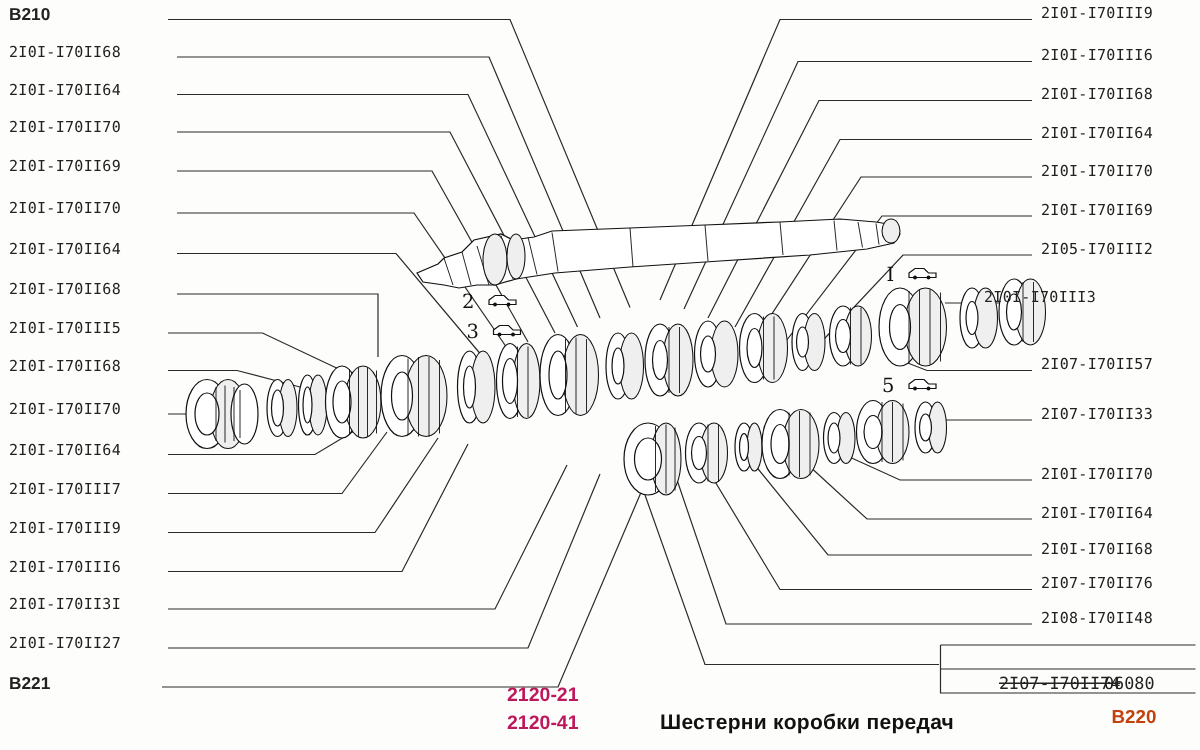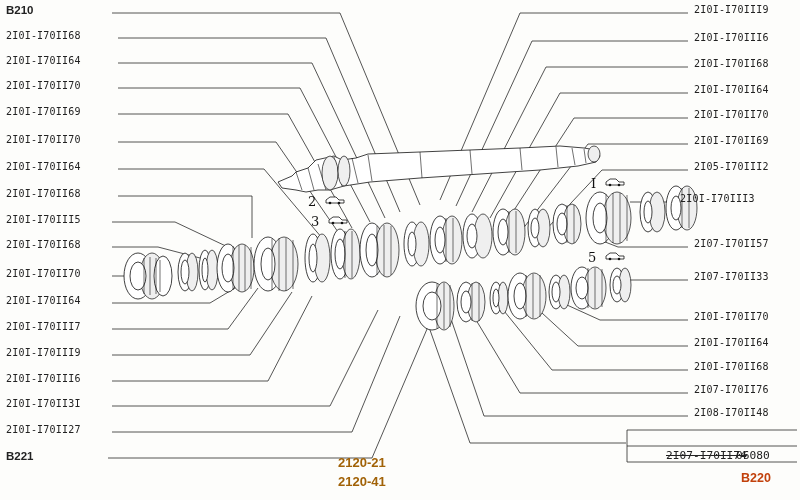--- a/index.html
+++ b/index.html
@@ -32,21 +32,21 @@
     position:absolute;
     font-size:13px;
     font-family:"DejaVu Serif","Liberation Serif",serif;
     color:#111;
   }
   .title-code{
     position:absolute;
     font-family:"Liberation Sans","DejaVu Sans",sans-serif;
     font-weight:bold;
     font-size:13px;
-    color:#a16207;
+    color:#be185d;
   }
   .title-main{
     position:absolute;
     font-family:"Liberation Sans","DejaVu Sans",sans-serif;
     font-weight:bold;
     font-size:14px;
     color:#111;
     letter-spacing:0.2px;
   }
   .boxline{
@@ -330,35 +330,36 @@
   </div>
 
   <div>
     <div class="lbl right" style="left:694px;top:4px">2I0I-I70III9</div>
     <div class="lbl right" style="left:694px;top:32px">2I0I-I70III6</div>
     <div class="lbl right" style="left:694px;top:58px">2I0I-I70II68</div>
     <div class="lbl right" style="left:694px;top:84px">2I0I-I70II64</div>
     <div class="lbl right" style="left:694px;top:109px">2I0I-I70II70</div>
     <div class="lbl right" style="left:694px;top:135px">2I0I-I70II69</div>
     <div class="lbl right" style="left:694px;top:161px">2I05-I70III2</div>
-    <div class="lbl right" style="left:680px;top:193px">2I0I-I70III3</div>
+    <div class="lbl right" style="left:656px;top:193px">2I0I-I70III3</div>
     <div class="lbl right" style="left:694px;top:238px">2I07-I70II57</div>
     <div class="lbl right" style="left:694px;top:271px">2I07-I70II33</div>
     <div class="lbl right" style="left:694px;top:311px">2I0I-I70II70</div>
     <div class="lbl right" style="left:694px;top:337px">2I0I-I70II64</div>
     <div class="lbl right" style="left:694px;top:361px">2I0I-I70II68</div>
     <div class="lbl right" style="left:694px;top:384px">2I07-I70II76</div>
     <div class="lbl right" style="left:694px;top:407px">2I08-I70II48</div>
   </div>
 
   <div class="callout" style="left:591px;top:176px">I</div>
   <div class="callout" style="left:308px;top:194px">2</div>
   <div class="callout" style="left:311px;top:214px">3</div>
   <div class="callout" style="left:588px;top:250px">5</div>
 
   <div class="boxline struck" style="left:633px;top:449px">2I07-I70II74</div>
   <div class="boxline" style="left:736px;top:449px">06080</div>
 
   <div class="title-code" style="left:338px;top:455px">2120-21</div>
   <div class="title-code" style="left:338px;top:474px">2120-41</div>
+  <div class="title-main" style="left:440px;top:473px">Шестерни коробки передач</div>
   <div class="corner" style="left:741px;top:471px">B220</div>
 
 </div>
 
 </body></html>

